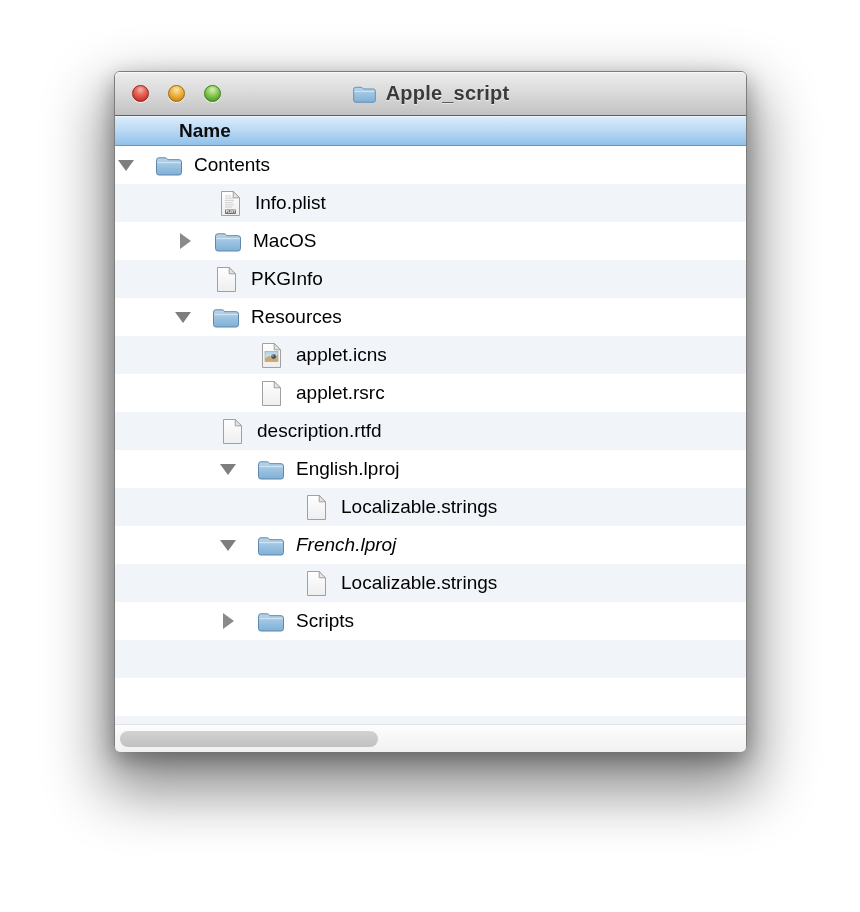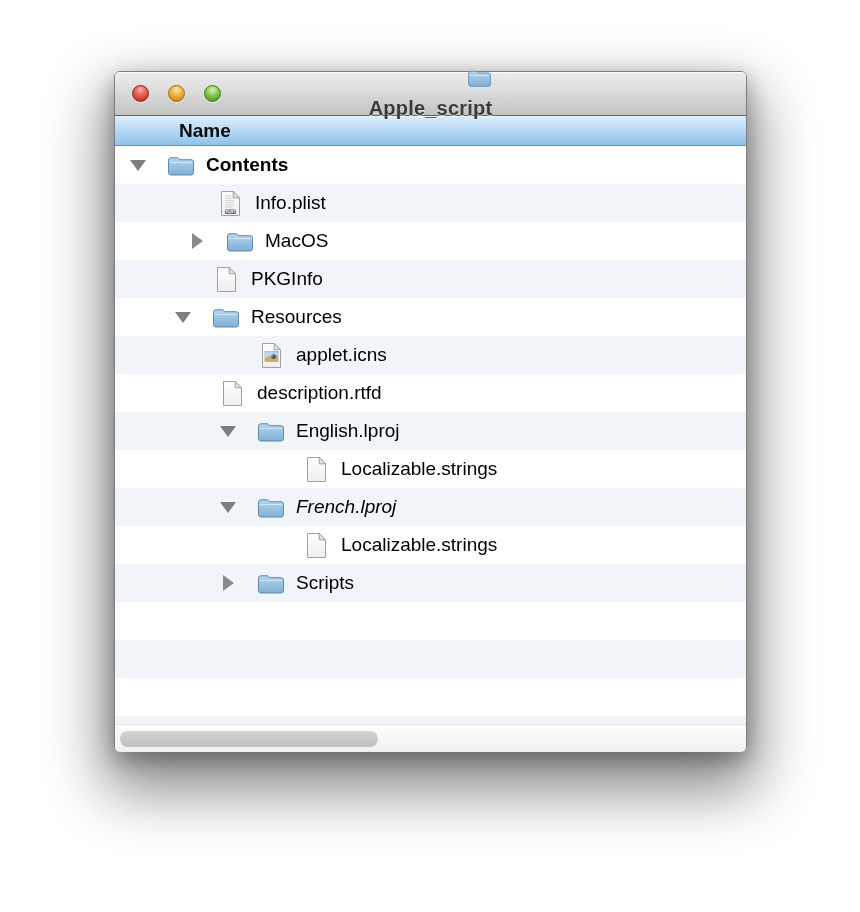--- a/index.html
+++ b/index.html
@@ -54,21 +54,21 @@
     background: radial-gradient(circle at 50% 26%, #f8b2aa 0%, #e76a5d 36%, #cf4034 70%, #a72419 100%);
   }
   .light.minimize {
     border: 1px solid #9a6a0e;
     background: radial-gradient(circle at 50% 26%, #fce6ad 0%, #f2ba52 36%, #dd9422 70%, #b6750c 100%);
   }
   .light.zoomb {
     border: 1px solid #3e7c1b;
     background: radial-gradient(circle at 50% 26%, #d8f1bf 0%, #93d25f 36%, #63aa34 70%, #478f1d 100%);
   }
-  .title-group { display: flex; align-items: flex-end; gap: 9px; flex-direction: column; }
+  .title-group { display: flex; align-items: center; gap: 9px; }
   .window-title {
     font-size: 20px;
     font-weight: bold;
     color: #3a3a3a;
     text-shadow: 0 1px 0 rgba(255,255,255,0.6);
     letter-spacing: 0.2px;
   }
   
   .colheader {
     height: 30px;
@@ -193,21 +193,21 @@
       </span>
       <span class="window-title">Apple_script</span>
     </div>
   </div>
 
   <div class="colheader">
     <span class="coltext">Name</span>
   </div>
 
   <div class="tree">
-      <div class="row" style="padding-left: 13px; font-weight: bold;">
+      <div class="row" style="padding-left: 1px;">
     <span class="disc">
           <span class="tri-down"></span>
         </span>
     <span class="icon-box">
           <svg width="28" height="23" viewBox="0 0 28 23">
             <path d="M1.5 6.2 Q1.5 3.8 3.9 3.8 L10 3.8 Q11 3.8 11.7 4.5 L12.9 5.7 L24.1 5.7 Q26.5 5.7 26.5 8.1 L26.5 18.6 Q26.5 21 24.1 21 L3.9 21 Q1.5 21 1.5 18.6 Z" fill="url(#gFolder)" stroke="#5e88ae"></path>
             <path d="M2.3 8.6 L25.7 8.6" stroke="#d6e7f4" fill="none"></path>
           </svg>
         </span>
     <span class="label">Contents</span>
@@ -225,21 +225,21 @@
               <path d="M5 12.6 H13"></path>
               <path d="M5 14.8 H14"></path>
               <path d="M5 17 H12"></path>
             </g>
             <rect x="5" y="19.5" width="11" height="4.6" rx="0.8" fill="#707070"></rect>
             <text x="10.5" y="23.1" font-size="3.4" font-weight="bold" fill="#ffffff" text-anchor="middle" font-family="Liberation Sans, sans-serif">PLIST</text>
           </svg>
         </span>
     <span class="label">Info.plist</span>
   </div>
-      <div class="row" style="padding-left: 60px; margin-left: 12px;">
+      <div class="row" style="padding-left: 60px;">
     <span class="disc">
           <span class="tri-right"></span>
         </span>
     <span class="icon-box">
           <svg width="28" height="23" viewBox="0 0 28 23">
             <path d="M1.5 6.2 Q1.5 3.8 3.9 3.8 L10 3.8 Q11 3.8 11.7 4.5 L12.9 5.7 L24.1 5.7 Q26.5 5.7 26.5 8.1 L26.5 18.6 Q26.5 21 24.1 21 L3.9 21 Q1.5 21 1.5 18.6 Z" fill="url(#gFolder)" stroke="#5e88ae"></path>
             <path d="M2.3 8.6 L25.7 8.6" stroke="#d6e7f4" fill="none"></path>
           </svg>
         </span>
     <span class="label">MacOS</span>
@@ -273,20 +273,30 @@
             <path d="M1.5 1.5 L13.2 1.5 L19.5 7.8 L19.5 25.5 L1.5 25.5 Z" fill="url(#gDoc)" stroke="#a0a0a0"></path>
             <path d="M13.2 1.5 L13.2 7.8 L19.5 7.8 Z" fill="#e4e4e4" stroke="#a0a0a0" stroke-linejoin="round"></path>
             <rect x="4" y="9.5" width="13" height="10" fill="url(#gSky)" stroke="#a8a8a8" stroke-width="0.7"></rect>
             <path d="M4 16.5 L8 13.8 L11 15.8 L17 12.8 L17 19.5 L4 19.5 Z" fill="#c9a96e"></path>
             <circle cx="12.6" cy="14.6" r="2.4" fill="#4a4f55"></circle>
             <circle cx="11.9" cy="13.9" r="0.8" fill="#9fb3c4"></circle>
           </svg>
         </span>
     <span class="label">applet.icns</span>
   </div>
+      <div class="row" style="padding-left: 103px;">
+    <span class="disc"></span>
+    <span class="icon-box">
+          <svg width="21" height="27" viewBox="0 0 21 27">
+            <path d="M1.5 1.5 L13.2 1.5 L19.5 7.8 L19.5 25.5 L1.5 25.5 Z" fill="url(#gDoc)" stroke="#a0a0a0"></path>
+            <path d="M13.2 1.5 L13.2 7.8 L19.5 7.8 Z" fill="#e4e4e4" stroke="#a0a0a0" stroke-linejoin="round"></path>
+          </svg>
+        </span>
+    <span class="label">applet.rsrc</span>
+  </div>
       <div class="row" style="padding-left: 64px;">
     <span class="disc"></span>
     <span class="icon-box">
           <svg width="21" height="27" viewBox="0 0 21 27">
             <path d="M1.5 1.5 L13.2 1.5 L19.5 7.8 L19.5 25.5 L1.5 25.5 Z" fill="url(#gDoc)" stroke="#a0a0a0"></path>
             <path d="M13.2 1.5 L13.2 7.8 L19.5 7.8 Z" fill="#e4e4e4" stroke="#a0a0a0" stroke-linejoin="round"></path>
           </svg>
         </span>
     <span class="label">description.rtfd</span>
   </div>

